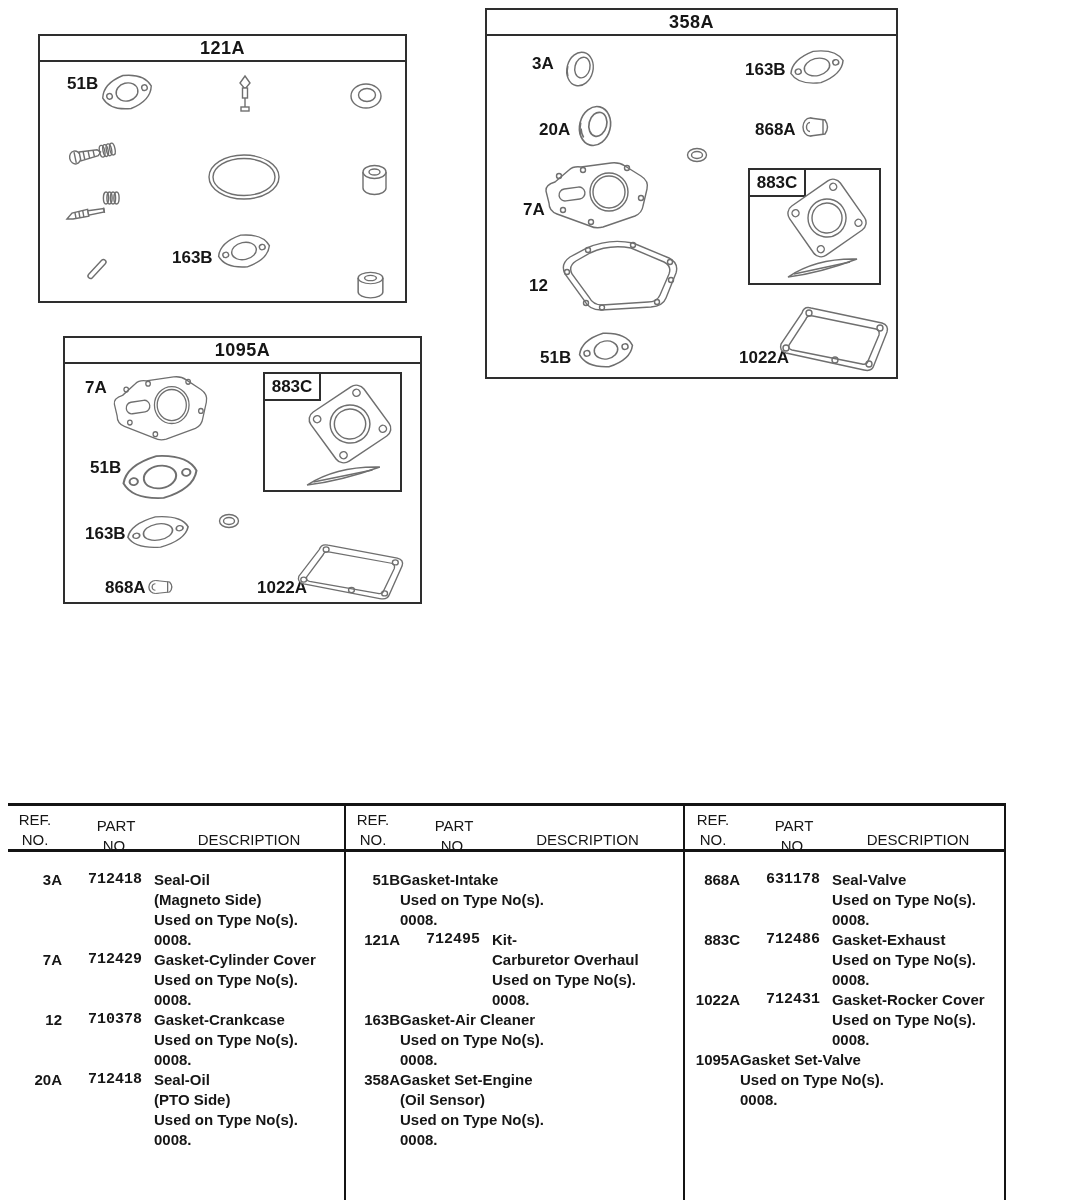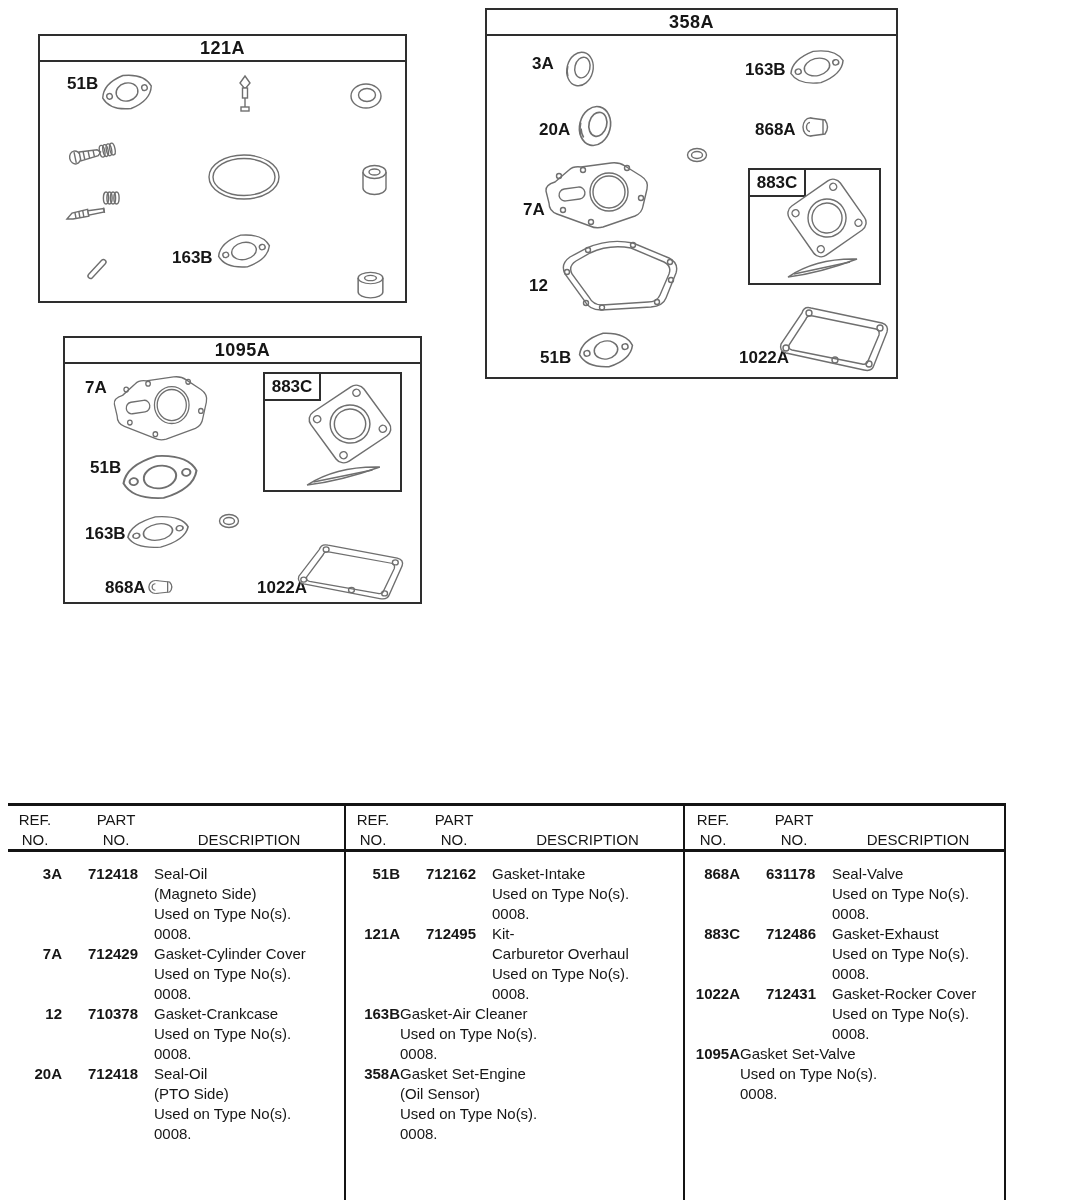--- a/index.html
+++ b/index.html
@@ -14,26 +14,26 @@
   .part{position:absolute;}
   .subbox{position:absolute;border:2px solid #2e2e2e;background:#fff;box-sizing:border-box;}
   .subbox-label{position:absolute;left:-2px;top:-2px;width:58px;height:29px;border:2px solid #2e2e2e;
                 background:#fff;box-sizing:border-box;display:flex;align-items:center;
                 justify-content:center;font-size:17px;font-weight:700;}
   
   .rule{position:absolute;background:#141414;}
   .tgroup{position:absolute;top:803px;height:397px;box-sizing:border-box;}
   .thead{display:grid;grid-template-columns:54px 92px 1fr;padding-top:7px;font-size:15px;line-height:20px;}
   .thead .hc{text-align:center;}
-  .thead .hc.h-part{padding-left:16px;}
+  .thead .hc.h-part{padding-left:16px;margin-top:6px;}
   .trows{margin-top:14px;}
   .trow{display:grid;grid-template-columns:54px 92px 1fr;font-size:15px;line-height:20px;}
   .trow .ref{font-weight:700;text-align:right;}
-  .trow .part-no{font-weight:700;padding-left:26px;}
-  .trow .desc div{white-space:nowrap;}
+  .trow .part-no{font-weight:700;padding-left:26px;font-family:Liberation Mono, monospace;}
+  .trow .desc div{white-space:nowrap;font-weight:bold;}
   svg.part{overflow:visible;}
   svg.part *{stroke:#6f6f6f;stroke-width:1.4;fill:none;}
   svg.part .f{fill:#fff;}
   svg.part .dk{stroke:#555;}
 </style>
 </head>
 <body>
 
 <div class="page">
 
@@ -364,21 +364,20 @@
           <div>NO.</div>
         </div>
       <div class="hc">
           <div>&nbsp;</div>
           <div>DESCRIPTION</div>
         </div>
     </div>
     <div class="trows">
       <div class="trow">
         <span class="ref">51B</span>
-        <span class="part-no">712162</span>
         <span class="desc">
           <div>Gasket-Intake</div>
             <div>Used on Type No(s).</div>
           <div>0008.</div>
         </span>
       </div>
       <div class="trow">
         <span class="ref">121A</span>
         <span class="part-no">712495</span>
         <span class="desc">

